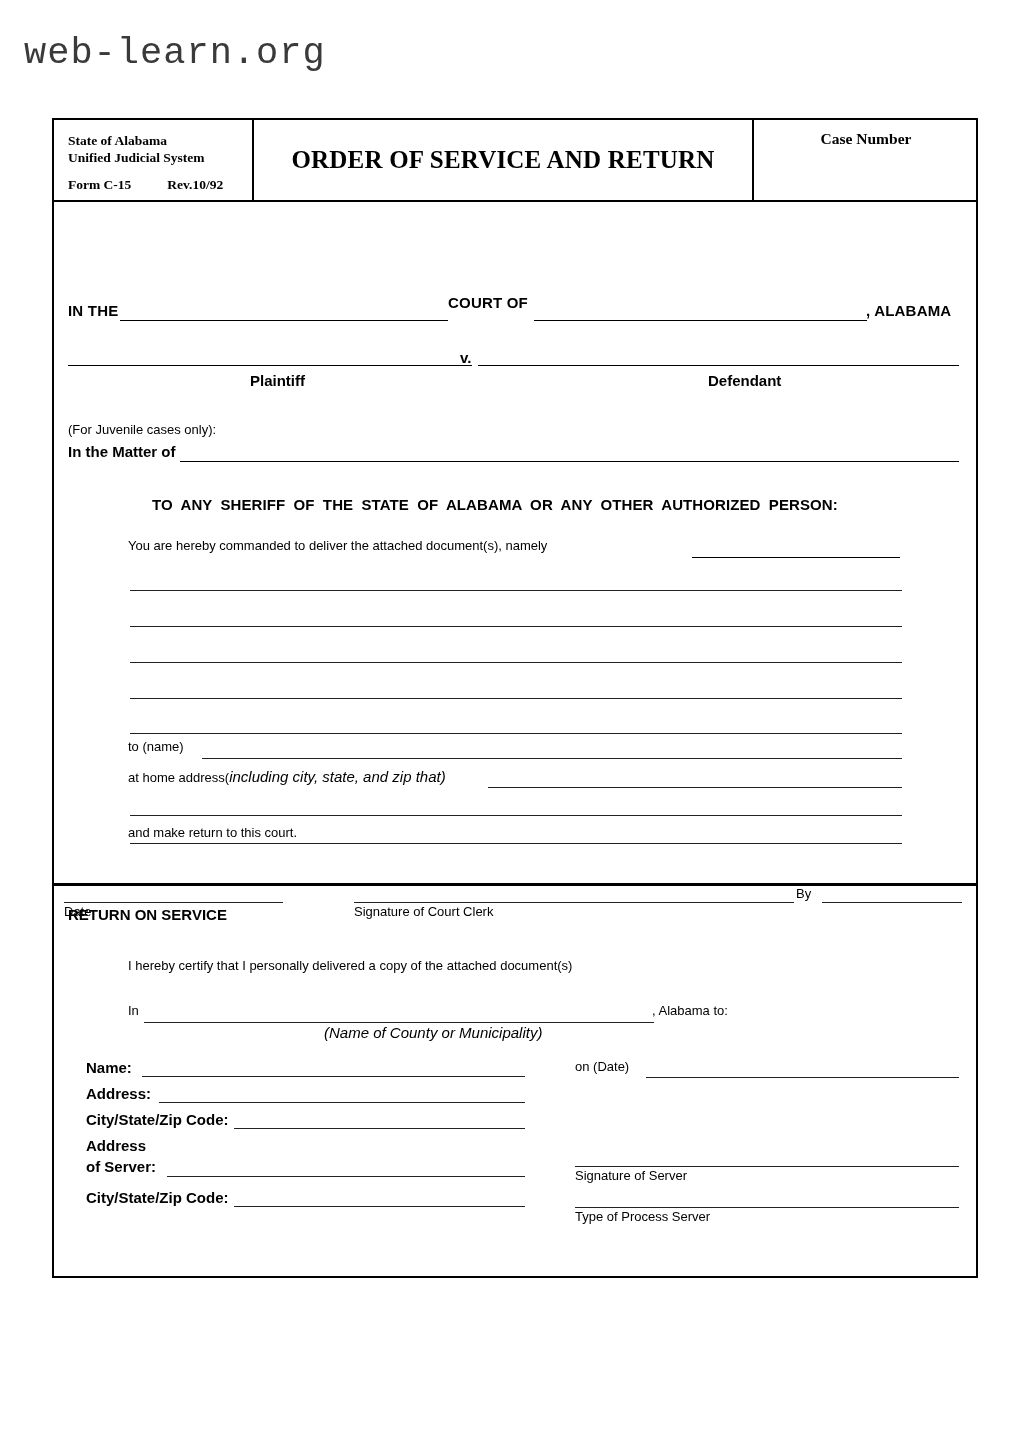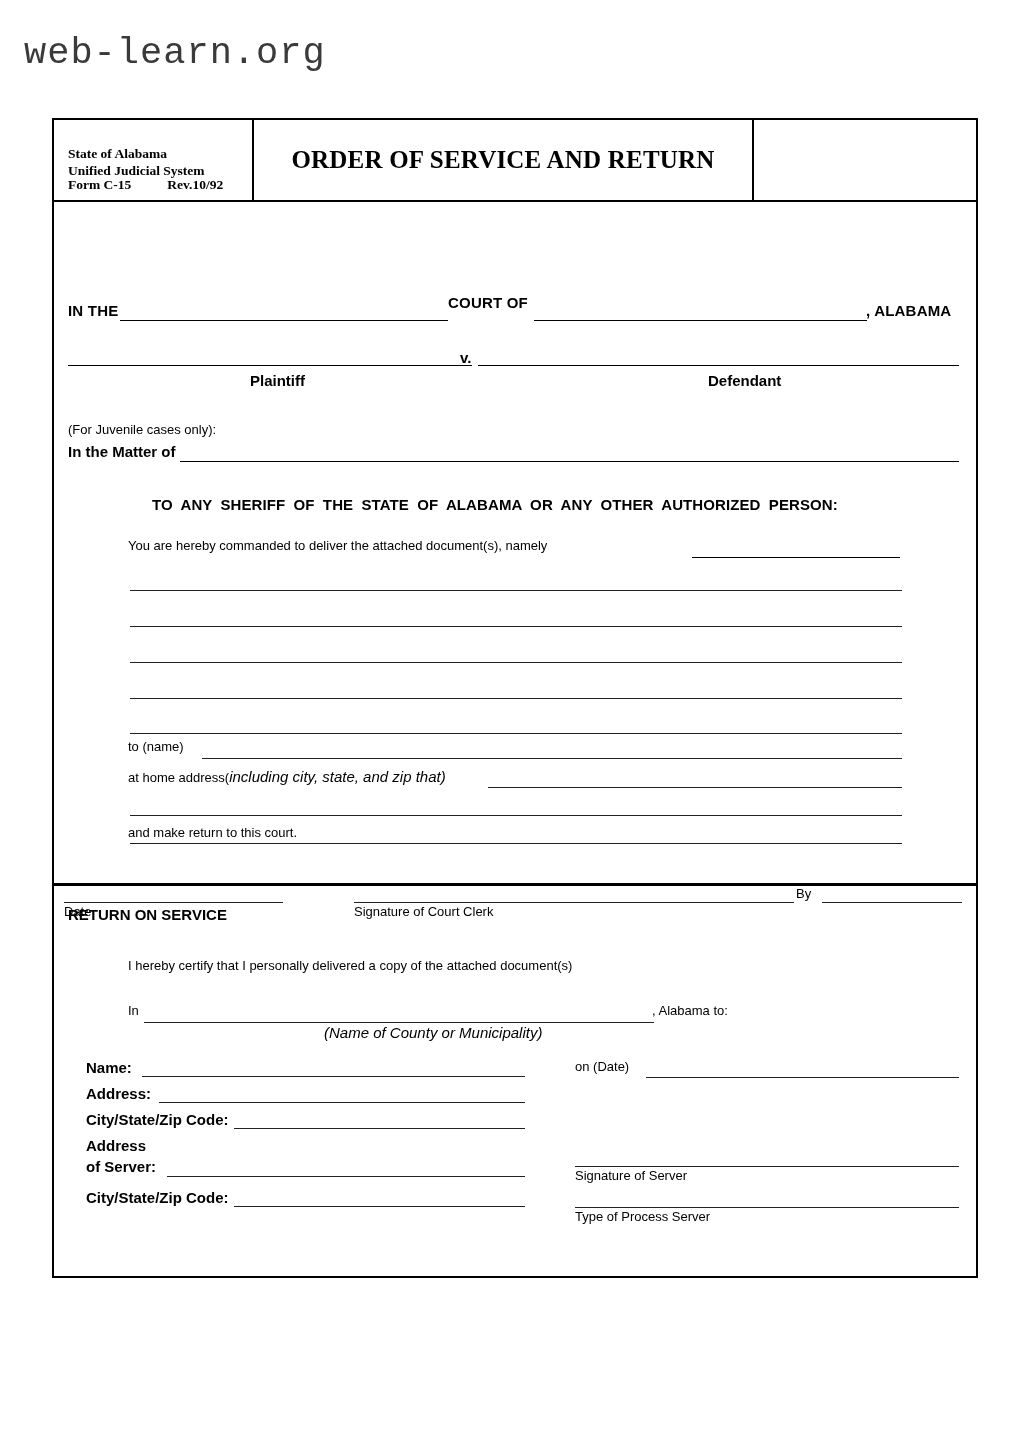--- a/index.html
+++ b/index.html
@@ -47,21 +47,21 @@
     border-bottom: 2px solid #000;
     box-sizing: border-box;
   }
   .hdr-left {
     position: absolute;
     left: 0; top: 0;
     width: 200px;
     height: 100%;
     border-right: 2px solid #000;
     box-sizing: border-box;
-    padding: 25px 0 0 14px;
+    padding: 12px 0 0 14px;
     font-family: "Liberation Serif", serif;
     font-weight: bold;
     font-size: 13.5px;
     line-height: 1.28;
   }
   .hdr-left .formrow {
     position: absolute;
     left: 14px;
     bottom: 7px;
     width: 186px;
@@ -154,20 +154,23 @@
       <div>Unified Judicial System</div>
       <div class="formrow">
         <span>Form C-15</span><span class="rev">Rev.10/92</span>
       </div>
     </div>
 
     <div class="hdr-mid">
       <div class="title">ORDER OF SERVICE AND RETURN</div>
     </div>
 
+    <div class="hdr-right">
+      <span>Case Number</span>
+    </div>
   </div>
 
   <div class="order-sec">
 
     <div class="abs t15b courtline" style="left:14px; top:100px;">IN THE</div>
     <div class="rule" style="left:66px; top:118px; width:328px;"></div>
     <div class="abs t15b courtline" style="left:394px; top:92px;">COURT OF</div>
     <div class="rule" style="left:480px; top:118px; width:333px;"></div>
     <div class="abs t15b courtline" style="left:812px; top:100px;">, ALABAMA</div>
 

